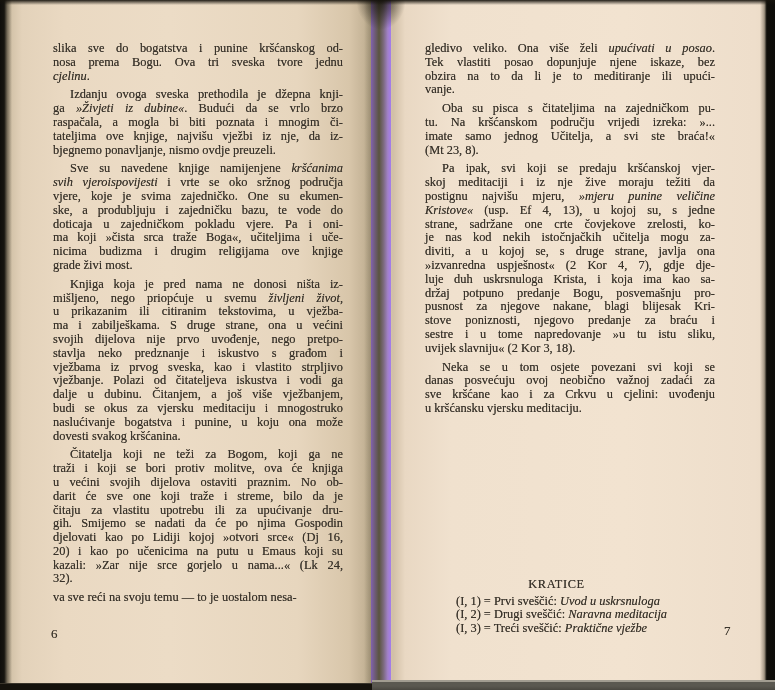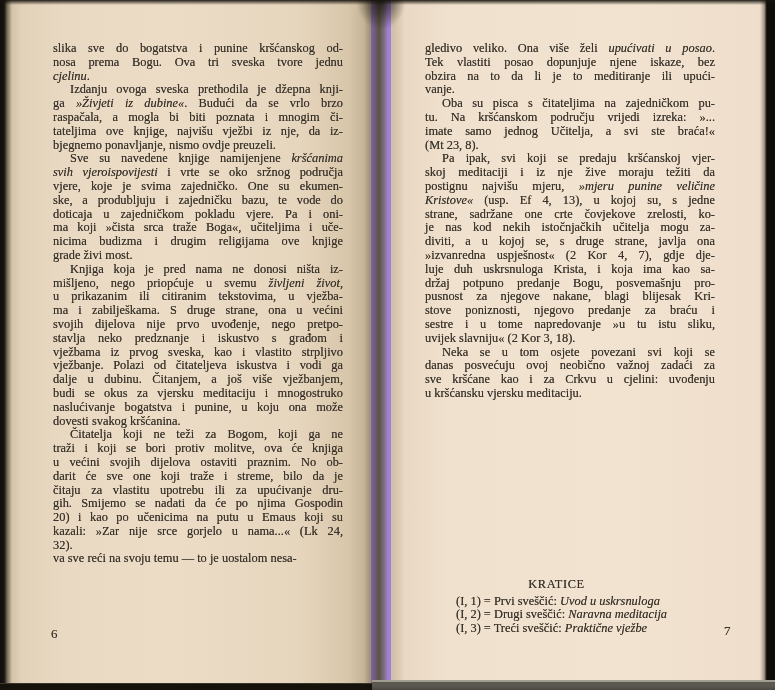--- a/index.html
+++ b/index.html
@@ -29,21 +29,21 @@
     background:linear-gradient(to right,rgba(150,120,85,0),rgba(150,120,85,.18),rgba(150,120,85,0));
   }
   
   .text-col{
     position:absolute;top:42px;width:290px;
     font-size:12.4px;line-height:13.8px;color:#38322a;
     text-shadow:0 0 .4px rgba(56,50,40,.7);
   }
   .left-col{left:49px;}
   .right-col{left:34px;}
-  .para + .para{}
+  .para + .para{margin-top:5px;}
   .line{text-align:justify;text-align-last:justify;white-space:normal;}
   .line.last{text-align-last:left;}
   .line.ind{padding-left:17px;}
   .it{font-style:italic;}
   
   .abbr{position:absolute;left:55px;top:578px;color:#38322a;
         font-size:12.4px;line-height:13.6px;text-shadow:0 0 .4px rgba(56,50,40,.7);}
   .abbr-title{letter-spacing:.6px;margin-bottom:3px;text-align:center;}
   .abbr-items{padding-left:10px;}
   
@@ -118,20 +118,21 @@
           <div class="line"><span>naslućivanje bogatstva i punine, u koju ona može</span></div>
           <div class="line last"><span>dovesti svakog kršćanina.</span></div>
         </div>
         <div class="para">
           <div class="line ind"><span>Čitatelja koji ne teži za Bogom, koji ga ne</span></div>
           <div class="line"><span>traži i koji se bori protiv molitve, ova će knjiga</span></div>
           <div class="line"><span>u većini svojih dijelova ostaviti praznim. No ob-</span></div>
           <div class="line"><span>darit će sve one koji traže i streme, bilo da je</span></div>
           <div class="line"><span>čitaju za vlastitu upotrebu ili za upućivanje dru-</span></div>
           <div class="line"><span>gih. Smijemo se nadati da će po njima Gospodin</span></div>
+          <div class="line"><span>djelovati kao po Lidiji kojoj »otvori srce« (Dj 16,</span></div>
           <div class="line"><span>20) i kao po učenicima na putu u Emaus koji su</span></div>
           <div class="line"><span>kazali: »Zar nije srce gorjelo u nama...« (Lk 24,</span></div>
           <div class="line last"><span>32).</span></div>
         </div>
         <div class="para">
           <div class="line last"><span>va sve reći na svoju temu — to je uostalom nesa-</span></div>
         </div>
       </div>
     <div class="pagenum pagenum-left">6</div>
   </div>

